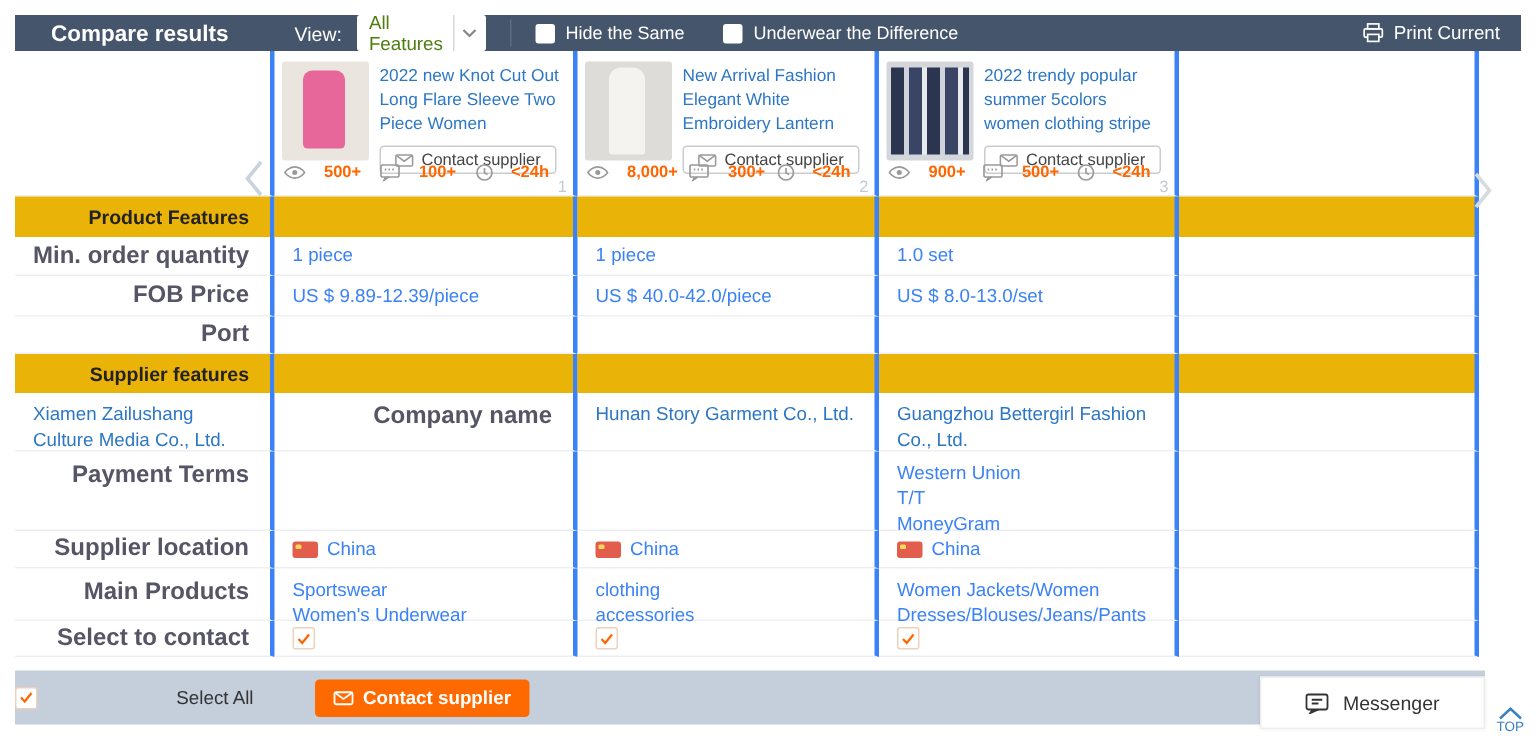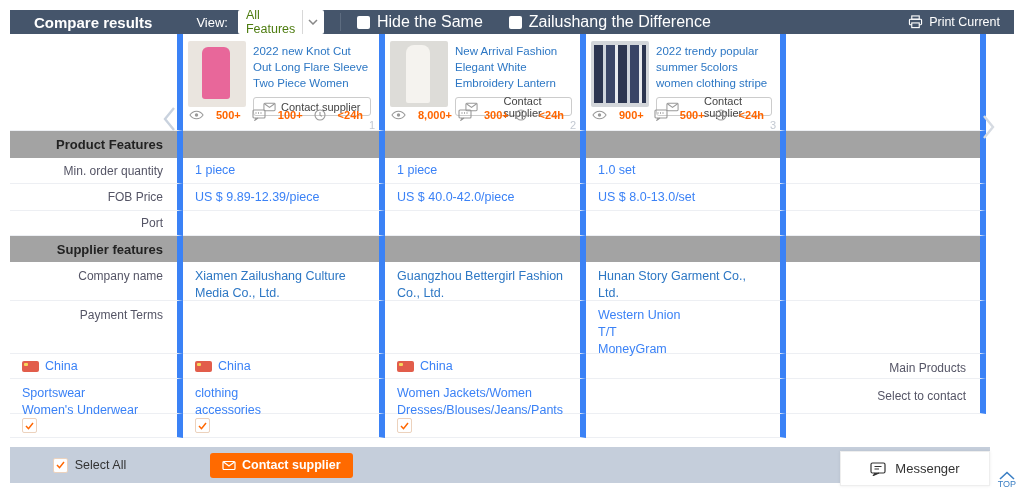--- a/index.html
+++ b/index.html
@@ -10,33 +10,33 @@
   
   .hbar { background:#45556b; height:24px; display:flex; align-items:center; color:#fff; padding:0 14px 0 24px; }
   .hbar .title { font-size:15px; font-weight:bold; margin-right:44px; }
   .hbar .view-lbl { font-size:13px; margin-right:10px; }
   .select { background:#fff; color:#4d7c0f; height:24px; width:86px; display:flex; align-items:center; font-size:12.5px; border-radius:2px; overflow:hidden; }
   .select .sel-txt { flex:1; padding-left:8px; }
   .select .sel-arrow { width:22px; height:100%; border-left:1px solid #d8d8d8; display:flex; align-items:center; justify-content:center; }
   .hdr-div { width:1px; height:18px; background:#5d6c80; margin:0 16px; }
   .chk-group { display:flex; align-items:center; margin-right:26px; cursor:pointer; }
   .chk { width:13px; height:13px; background:#fff; border-radius:2px; margin-right:7px; }
-  .chk-group span { font-size:16px; }
+  .chk-group span { font-size:12px; }
   .spacer { flex:1; }
   .print { display:flex; align-items:center; font-size:12.5px; gap:6px; cursor:pointer; }
 
   
   .tblwrap { position:relative; width:1004px; }
   .grid { display:grid; grid-template-columns:173px 202px 201px 200px 200px;
           grid-template-rows:97px 27px 26px 27px 25px 26px 39px 53px 25px 35px 24px; width:976px; }
-  .cell { border-right:6px solid #3b82f6; border-bottom:1px solid #edeff3; position:relative; }
-  .lbl { display:flex; align-items:center; justify-content:flex-end; padding-right:14px; font-size:12px; color:#556; }
+  .cell { border-right:3px solid #3b82f6; border-bottom:1px solid #edeff3; position:relative; }
+  .lbl { display:flex; align-items:center; justify-content:flex-end; padding-right:14px; font-size:16px; color:#556;font-weight:bold; }
   .lbl.top, .val.top { align-items:flex-start; }
   .lbl.top { padding-top:7px; }
-  .sec { background:#a3a3a3; font-weight:bold; color:#222; font-size:13px; border-bottom:none; }
+  .sec { background:#eab308; font-weight:bold; color:#222; font-size:13px; border-bottom:none; }
   .val { display:flex; align-items:center; padding:4px 12px; font-size:12.5px; color:#3b82f6; white-space:pre-line; line-height:1.35; }
   .val.top { padding-top:6px; }
   .val.link { color:#2d77c4; cursor:pointer; }
 
   
   .prod { padding:0; }
   .pimg { position:absolute; left:5px; top:7px; width:58px; height:66px; border-radius:2px; }
   .p1 { background:#eae5df; }
   .p1:before { content:""; position:absolute; left:14px; top:6px; width:28px; height:52px; background:#e8679a; border-radius:6px 6px 3px 3px; }
   .p2 { background:#dddcd8; }
@@ -56,21 +56,21 @@
   .flag { width:17px; height:11px; background:#e25d4b; border-radius:2px; margin-right:6px; display:inline-block; flex:none; position:relative; }
   .flag:before { content:""; position:absolute; left:2px; top:2px; width:4px; height:3px; background:#f7d75c; border-radius:1px; }
   .ckbox { width:15px; height:15px; background:#fff; border:1px solid #ecd2bd; border-radius:2px; display:inline-flex; align-items:center; justify-content:center; cursor:pointer; }
 
   
   .nav-prev { position:absolute; left:152px; top:72px; cursor:pointer; }
   .nav-next { position:absolute; left:972px; top:80px; cursor:pointer; }
 
   
   .fbar { margin-top:9px; width:980px; height:36px; background:#c5cedb; display:flex; align-items:center; }
-  .fb-select { width:173px; display:flex; align-items:center; justify-content:center; padding-right:14px; gap:7px; font-size:12.5px; color:#333; }
+  .fb-select { width:173px; display:flex; align-items:center; justify-content:space-between; padding-right:14px; gap:7px; font-size:12.5px; color:#333; }
   .contact-lg { margin-left:27px; background:#ff6a00; border:none; border-radius:3px; height:25px; display:inline-flex; align-items:center; gap:6px; color:#fff; font-size:12.5px; font-weight:bold; padding:0 12px; cursor:pointer; font-family:inherit; }
   .messenger { position:absolute; right:24px; bottom:-3px; width:150px; height:35px; background:#fff; border:1px solid #eee; box-shadow:0 0 3px rgba(0,0,0,.08); display:flex; align-items:center; justify-content:center; gap:9px; font-size:13px; color:#333; cursor:pointer; }
   .toplink { position:absolute; right:-2px; bottom:-6px; display:flex; flex-direction:column; align-items:center; color:#3b7fc4; font-size:9px; cursor:pointer; line-height:1; }
 </style>
 </head>
 <body>
 
 <div class="page">
 
   <div class="hbar">
@@ -84,21 +84,21 @@
           </svg>
       </div>
     </div>
     <div class="hdr-div"></div>
     <div class="chk-group">
       <div class="chk"></div>
       <span>Hide the Same</span>
     </div>
     <div class="chk-group">
       <div class="chk"></div>
-      <span>Zailushang the Difference</span>
+      <span>Underwear the Difference</span>
     </div>
     <div class="spacer"></div>
     <div class="print">
       <span class="ico">
         <svg width="15" height="14" viewBox="0 0 16 15" fill="none" stroke="#fff" stroke-width="1.2">
           <rect x="4" y="1" width="8" height="3.5"></rect>
             <rect x="1.5" y="4.5" width="13" height="6" rx="1"></rect>
             <rect x="4" y="8.5" width="8" height="5" fill="#45556b"></rect>
         </svg>
       </span>
@@ -273,34 +273,35 @@
       <div class="cell val"></div>
       <div class="cell val"></div>
       <div class="cell"></div>
 
       <div class="cell lbl sec">Supplier features</div>
       <div class="cell sec"></div>
         <div class="cell sec"></div>
         <div class="cell sec"></div>
         <div class="cell sec"></div>
 
+      <div class="cell val top link">Xiamen Zailushang Culture Media Co., Ltd.</div>
       <div class="cell lbl top">Company name</div>
-      <div class="cell val top link">Xiamen Zailushang Culture Media Co., Ltd.</div>
+      <div class="cell val top link">Hunan Story Garment Co., Ltd.</div>
       <div class="cell val top link">Guangzhou Bettergirl Fashion Co., Ltd.</div>
-      <div class="cell val top link">Hunan Story Garment Co., Ltd.</div>
       <div class="cell"></div>
 
       <div class="cell lbl top">Payment Terms</div>
       <div class="cell val top"></div>
       <div class="cell val top"></div>
       <div class="cell val top">Western Union
 T/T
 MoneyGram</div>
       <div class="cell"></div>
 
+      <div class="cell lbl">Supplier location</div>
       <div class="cell val"><span class="flag"></span><span>China</span></div>
       <div class="cell val"><span class="flag"></span><span>China</span></div>
       <div class="cell val"><span class="flag"></span><span>China</span></div>
       <div class="cell"></div>
 
       <div class="cell lbl top">Main Products</div>
       <div class="cell val top">Sportswear
 Women's Underwear</div>
       <div class="cell val top">clothing
 accessories</div>

